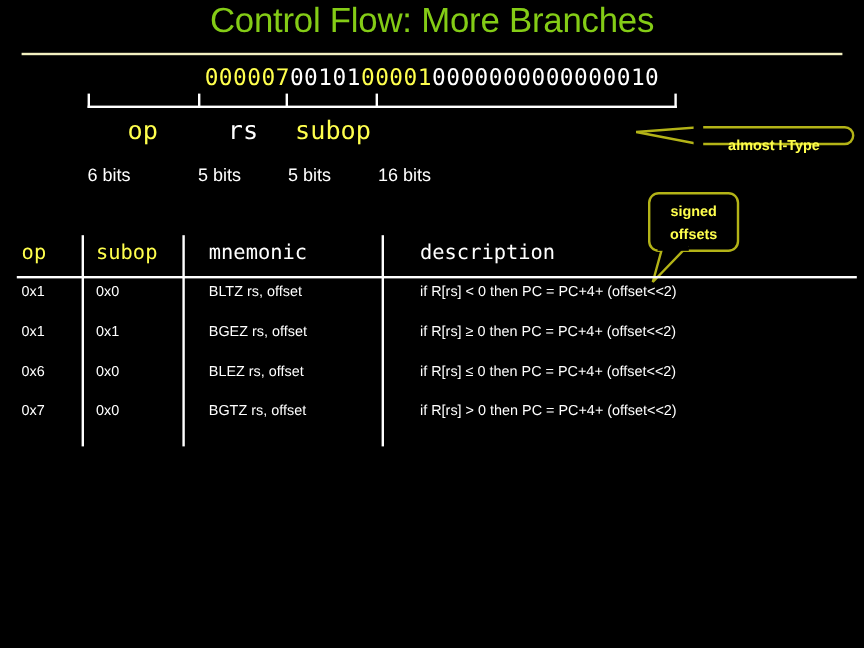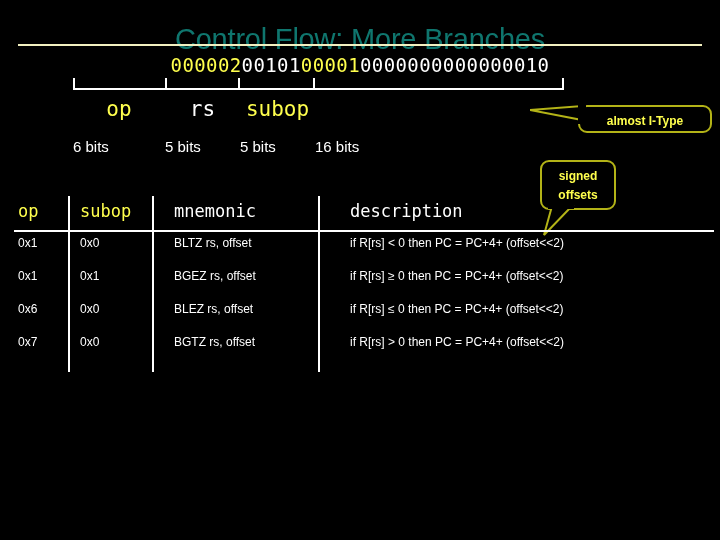--- a/index.html
+++ b/index.html
@@ -22,26 +22,25 @@
     background: #000000;
   }
 
   
   .title {
     position: absolute;
     top: 2px;
     left: 0;
     width: 720px;
     text-align: center;
-    color: #0f766e;
+    color: #84cc16;
     font-size: 29px;
     font-family: "Liberation Sans", sans-serif;
     letter-spacing: -0.2px;
     white-space: nowrap;
-    margin-top: 21px;
   }
 
   .title-rule {
     position: absolute;
     left: 18px;
     top: 44px;
     width: 684px;
     height: 2px;
     background: #f2f0c0;
   }
@@ -124,21 +123,21 @@
     font-family: "Liberation Sans", sans-serif;
     font-weight: bold;
     font-size: 12px;
     text-align: center;
     box-sizing: border-box;
   }
   #callout-almost-itype {
     left: 578px;
     top: 105px;
     width: 134px;
-    height: 28px;
+    height: 16px;
     line-height: 28px;
   }
   #callout-signed-offsets {
     left: 540px;
     top: 160px;
     width: 76px;
     height: 50px;
     padding-top: 5px;
     line-height: 19px;
   }
@@ -197,21 +196,21 @@
   }
 </style>
 </head>
 <body>
 
 <div class="slide">
 
   <div class="title">Control Flow: More Branches</div>
   <div class="title-rule"></div>
 
-  <div class="bits"><span class="op-bits">000002</span><span class="rs-bits">00101</span><span class="sub-bits">00001</span><span class="off-bits">0000000000000010</span></div>
+  <div class="bits"><span class="op-bits">000007</span><span class="rs-bits">00101</span><span class="sub-bits">00001</span><span class="off-bits">0000000000000010</span></div>
 
   <div class="bracket">
     <div class="bar"></div>
     <div class="tick" style="left:0px;"></div>
     <div class="tick" style="left:92px;"></div>
     <div class="tick" style="left:165px;"></div>
     <div class="tick" style="left:240px;"></div>
     <div class="tick" style="left:489px;"></div>
   </div>
 

